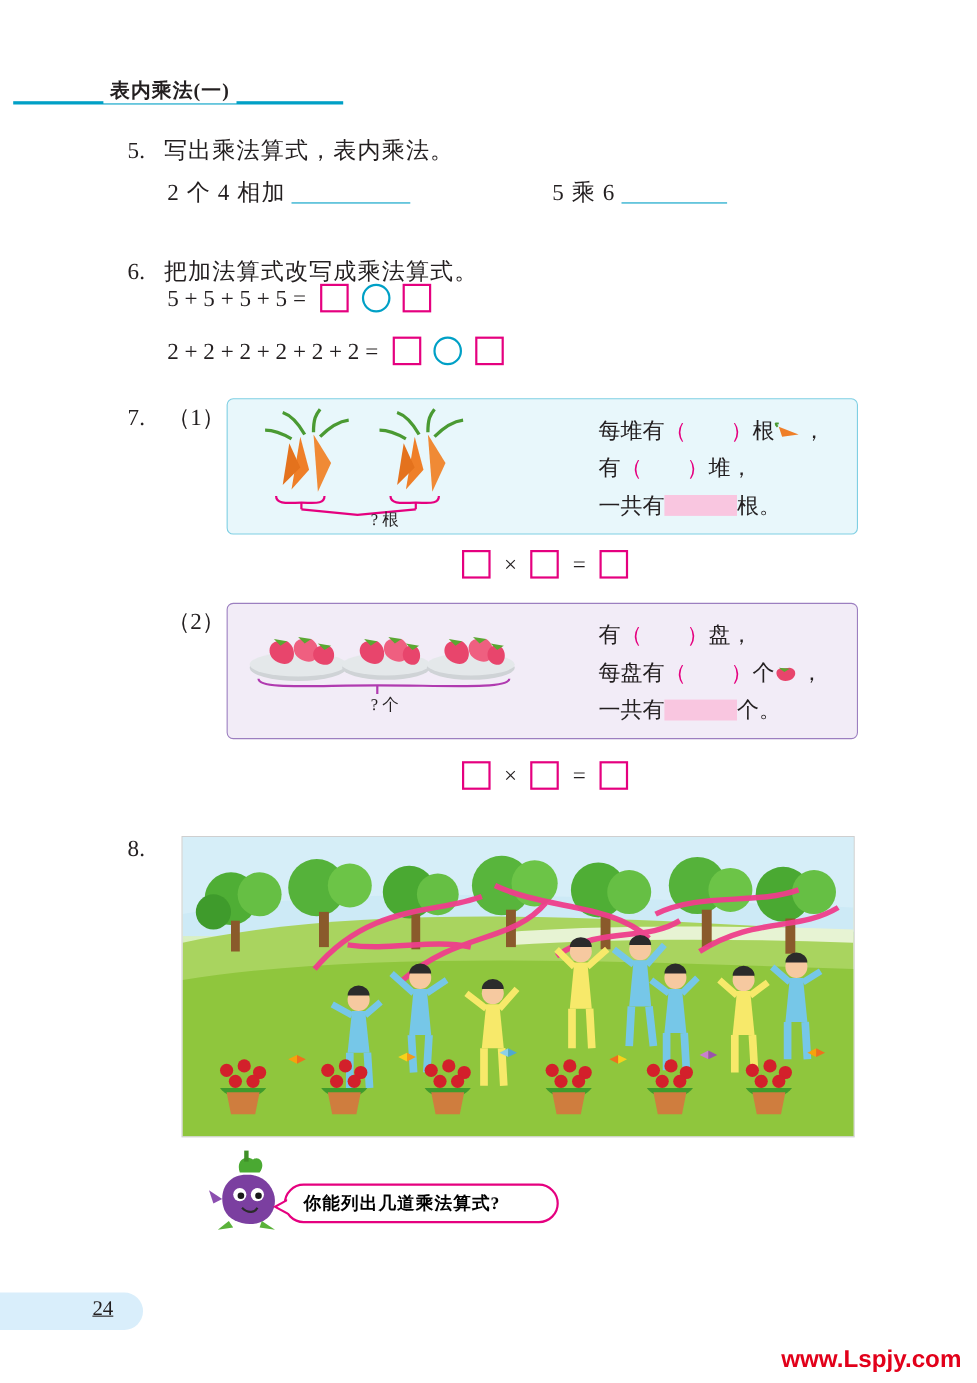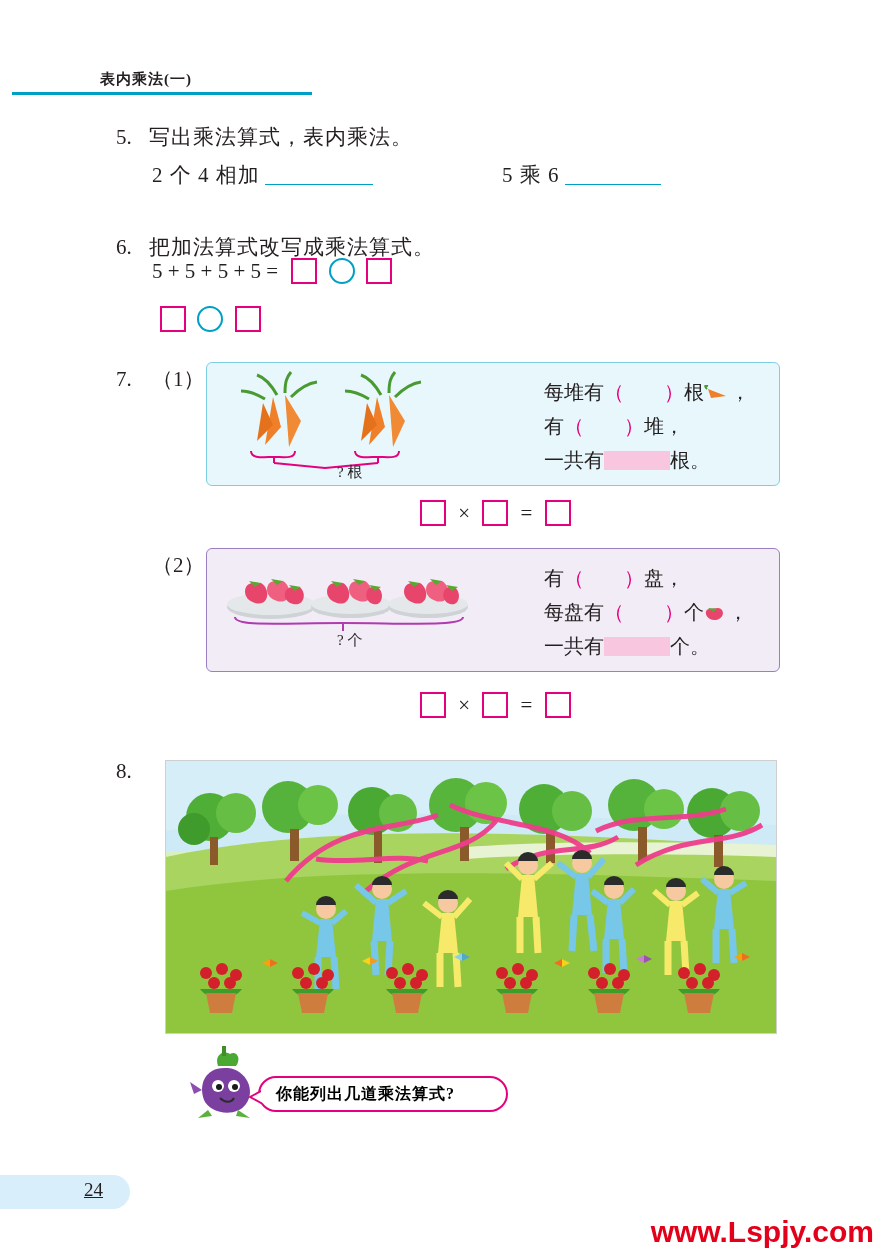--- a/index.html
+++ b/index.html
@@ -29,21 +29,21 @@
     top: 22px;
     left: 0;
     width: 300px;
     height: 3px;
     background: #00a0c6;
   }
   .header-title {
     position: absolute;
     top: 0px;
     left: 82px;
-    font-size: 15px;
+    font-size: 18px;
     font-weight: bold;
     letter-spacing: 1px;
     background: #ffffff;
     padding: 0 6px;
     color: #231f20;
   }
 
   
   .q {
     position: absolute;
@@ -211,21 +211,21 @@
     left: 84px;
     bottom: 56px;
     font-size: 19px;
     color: #231f20;
     text-decoration: underline;
   }
   .watermark {
     position: absolute;
     right: 14px;
     bottom: 8px;
-    font-size: 30px;
+    font-size: 22px;
     font-weight: bold;
     font-family: "Liberation Sans", sans-serif;
     color: #e2001a;
     letter-spacing: 0px;
   }
 </style>
 </head>
 <body>
 
 <div class="header">
@@ -252,20 +252,21 @@
 </div>
 
 <div class="q" style="left:152px; top:258px;">
   <span>5 + 5 + 5 + 5 =</span>
   <span class="sq" style="margin-left:8px;"></span>
   <span class="circ"></span>
   <span class="sq"></span>
 </div>
 
 <div class="q" style="left:152px; top:306px;">
+  <span>2 + 2 + 2 + 2 + 2 + 2 =</span>
   <span class="sq" style="margin-left:8px;"></span>
   <span class="circ"></span>
   <span class="sq"></span>
 </div>
 
 <div class="q" style="left:116px; top:366px;">7.</div>
 <div class="q" style="left:152px; top:366px;">（1）</div>
 
 <div class="panel panel-carrot">
 

